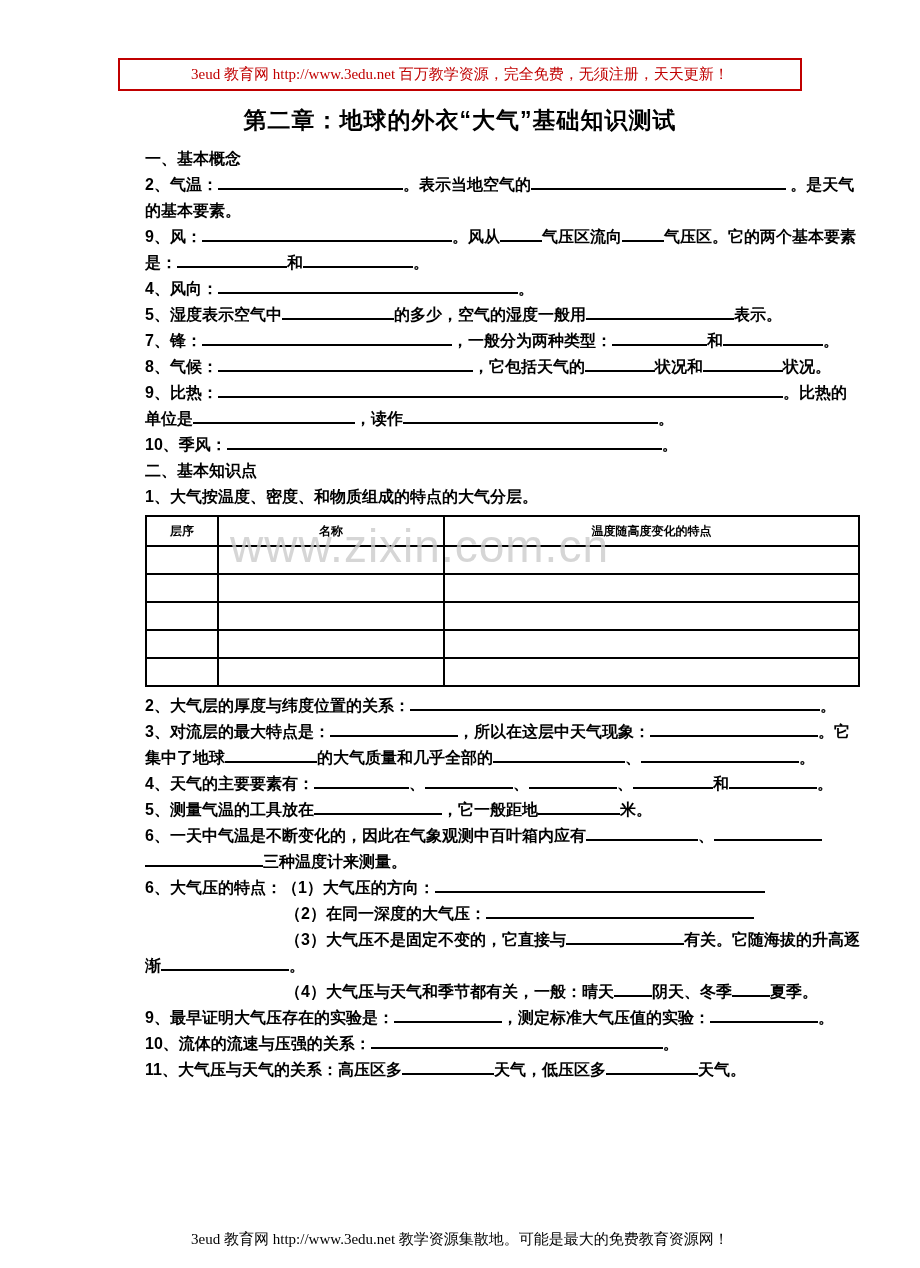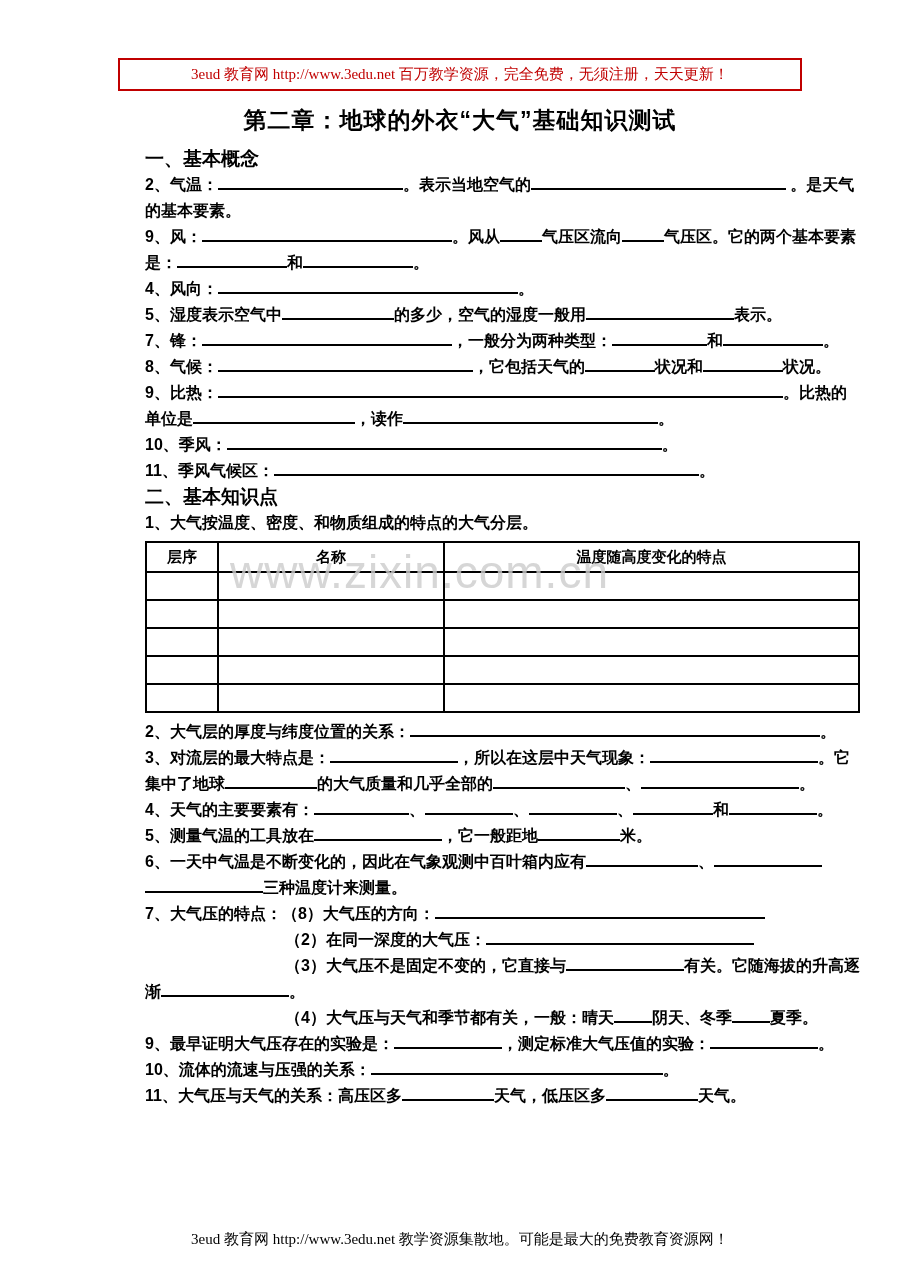--- a/index.html
+++ b/index.html
@@ -19,28 +19,28 @@
   }
   .title {
     text-align: center; font-size: 23px; font-weight: 700;
     margin: 14px 0 0 0; letter-spacing: 1px;
   }
   .content {
     padding: 10px 60px 0 145px;
     font-size: 16px; font-weight: 700; line-height: 26px;
   }
   p.line { margin: 0; }
-  .section-heading { font-size: 19px; font-family: Liberation Serif, serif; }
+  .section-heading { font-size: 16px; font-family: Liberation Serif, serif; }
   .blank {
     display: inline-block; height: 1.05em;
     border-bottom: 2px solid #000; vertical-align: baseline;
   }
   .table-wrap { position: relative; margin: 5px 0 6px; }
   table.layers { border-collapse: collapse; width: 100%; table-layout: fixed; }
-  table.layers th, table.layers td { border: 2px solid #000; font-size: 15px; padding: 0 4px; }
+  table.layers th, table.layers td { border: 2px solid #000; font-size: 12px; padding: 0 4px; }
   table.layers th { height: 30px; text-align: center; font-weight: 700; }
   table.layers td { height: 24px; }
   .watermark {
     position: absolute; left: 85px; top: 8px;
     font-size: 46px; line-height: 1; letter-spacing: 1px;
     color: #cccccc; opacity: 0.8; font-weight: 400;
     pointer-events: none; white-space: nowrap;
   }
   .footer {
     position: absolute; left: 0; top: 1172px; width: 100%;
@@ -64,21 +64,20 @@
     <p class="line section-heading">一、基本概念</p>
     <div>
         <p class="line"><span>2、气温：</span><span class="blank" style="width: 185px;"></span><span>。表示当地空气的</span><span class="blank" style="width: 255px;"></span><span> 。是天气的基本要素。</span></p>
         <p class="line"><span>9、风：</span><span class="blank" style="width: 250px;"></span><span>。风从</span><span class="blank" style="width: 42px;"></span><span>气压区流向</span><span class="blank" style="width: 42px;"></span><span>气压区。它的两个基本要素是：</span><span class="blank" style="width: 110px;"></span><span>和</span><span class="blank" style="width: 110px;"></span><span>。</span></p>
         <p class="line"><span>4、风向：</span><span class="blank" style="width: 300px;"></span><span>。</span></p>
         <p class="line"><span>5、湿度表示空气中</span><span class="blank" style="width: 112px;"></span><span>的多少，空气的湿度一般用</span><span class="blank" style="width: 148px;"></span><span>表示。</span></p>
         <p class="line"><span>7、锋：</span><span class="blank" style="width: 250px;"></span><span>，一般分为两种类型：</span><span class="blank" style="width: 95px;"></span><span>和</span><span class="blank" style="width: 100px;"></span><span>。</span></p>
         <p class="line"><span>8、气候：</span><span class="blank" style="width: 255px;"></span><span>，它包括天气的</span><span class="blank" style="width: 70px;"></span><span>状况和</span><span class="blank" style="width: 80px;"></span><span>状况。</span></p>
         <p class="line"><span>9、比热：</span><span class="blank" style="width: 565px;"></span><span>。比热的单位是</span><span class="blank" style="width: 162px;"></span><span>，读作</span><span class="blank" style="width: 255px;"></span><span>。</span></p>
         <p class="line"><span>10、季风：</span><span class="blank" style="width: 435px;"></span><span>。</span></p>
-        <p class="line"><span>11、季风气候区：</span><span class="blank" style="width: 425px;"></span><span>。</span></p>
       </div>
 
     <p class="line section-heading">二、基本知识点</p>
     <div>
         <p class="line"><span>1、大气按温度、密度、和物质组成的特点的大气分层。</span></p>
       </div>
 
     <div class="table-wrap">
       <table class="layers">
         <colgroup>
@@ -123,21 +122,21 @@
       </table>
       <div class="watermark">www.zixin.com.cn</div>
     </div>
 
     <div>
         <p class="line"><span>2、大气层的厚度与纬度位置的关系：</span><span class="blank" style="width: 410px;"></span><span>。</span></p>
         <p class="line"><span>3、对流层的最大特点是：</span><span class="blank" style="width: 128px;"></span><span>，所以在这层中天气现象：</span><span class="blank" style="width: 168px;"></span><span>。它集中了地球</span><span class="blank" style="width: 92px;"></span><span>的大气质量和几乎全部的</span><span class="blank" style="width: 132px;"></span><span>、</span><span class="blank" style="width: 158px;"></span><span>。</span></p>
         <p class="line"><span>4、天气的主要要素有：</span><span class="blank" style="width: 95px;"></span><span>、</span><span class="blank" style="width: 88px;"></span><span>、</span><span class="blank" style="width: 88px;"></span><span>、</span><span class="blank" style="width: 80px;"></span><span>和</span><span class="blank" style="width: 88px;"></span><span>。</span></p>
         <p class="line"><span>5、测量气温的工具放在</span><span class="blank" style="width: 128px;"></span><span>，它一般距地</span><span class="blank" style="width: 82px;"></span><span>米。</span></p>
         <p class="line"><span>6、一天中气温是不断变化的，因此在气象观测中百叶箱内应有</span><span class="blank" style="width: 112px;"></span><span>、</span><span class="blank" style="width: 108px;"></span><span class="blank" style="width: 118px;"></span><span>三种温度计来测量。</span></p>
-        <p class="line"><span>7、大气压的特点：（8）大气压的方向：</span><span class="blank" style="width: 330px;"></span></p>
+        <p class="line"><span>6、大气压的特点：（1）大气压的方向：</span><span class="blank" style="width: 330px;"></span></p>
         <p class="line" style="text-indent: 140px;"><span>（2）在同一深度的大气压：</span><span class="blank" style="width: 268px;"></span></p>
         <p class="line" style="text-indent: 140px;"><span>（3）大气压不是固定不变的，它直接与</span><span class="blank" style="width: 118px;"></span><span>有关。它随海拔的升高逐渐</span><span class="blank" style="width: 128px;"></span><span>。</span></p>
         <p class="line" style="text-indent: 140px;"><span>（4）大气压与天气和季节都有关，一般：晴天</span><span class="blank" style="width: 38px;"></span><span>阴天、冬季</span><span class="blank" style="width: 38px;"></span><span>夏季。</span></p>
         <p class="line"><span>9、最早证明大气压存在的实验是：</span><span class="blank" style="width: 108px;"></span><span>，测定标准大气压值的实验：</span><span class="blank" style="width: 108px;"></span><span>。</span></p>
         <p class="line"><span>10、流体的流速与压强的关系：</span><span class="blank" style="width: 292px;"></span><span>。</span></p>
         <p class="line"><span>11、大气压与天气的关系：高压区多</span><span class="blank" style="width: 92px;"></span><span>天气，低压区多</span><span class="blank" style="width: 92px;"></span><span>天气。</span></p>
       </div>
   </div>
 
   <div class="footer">

